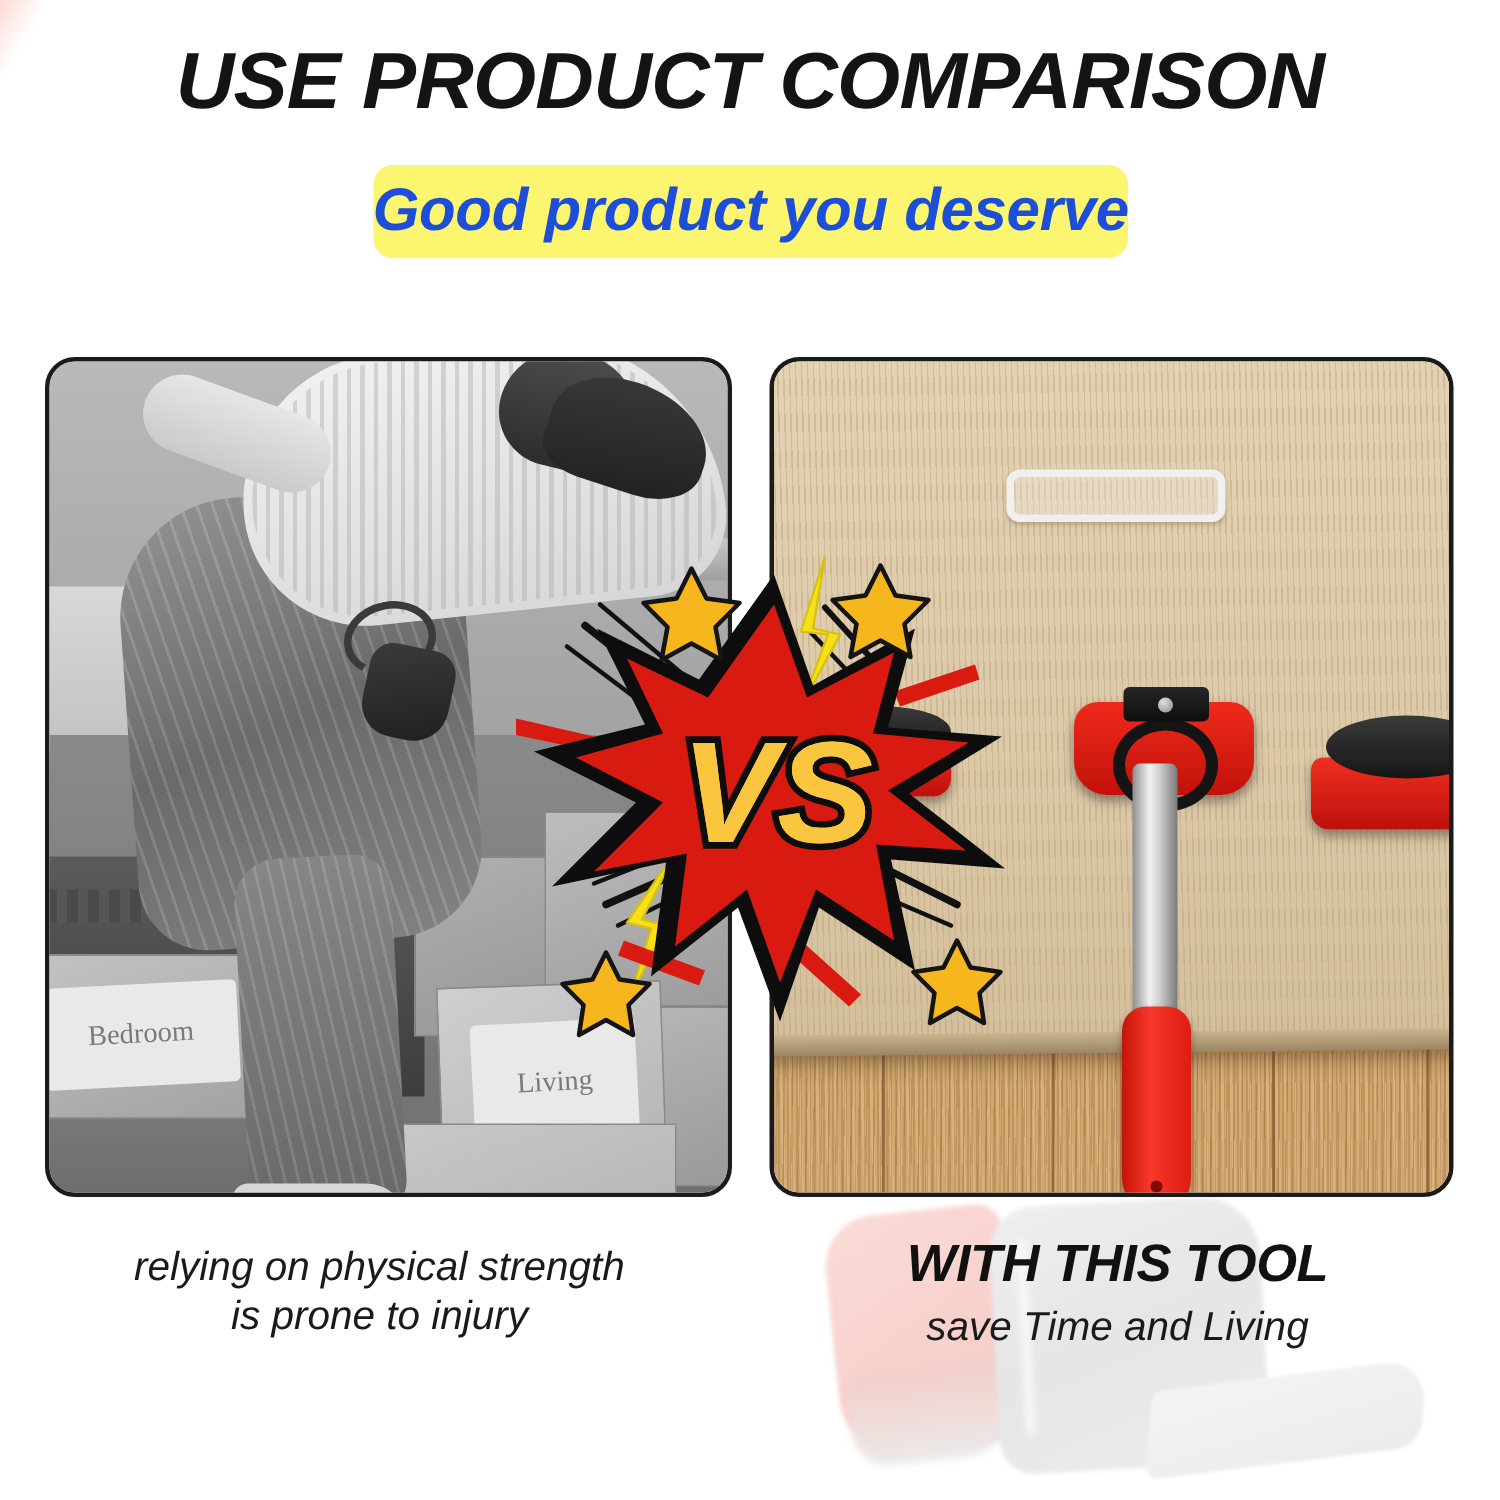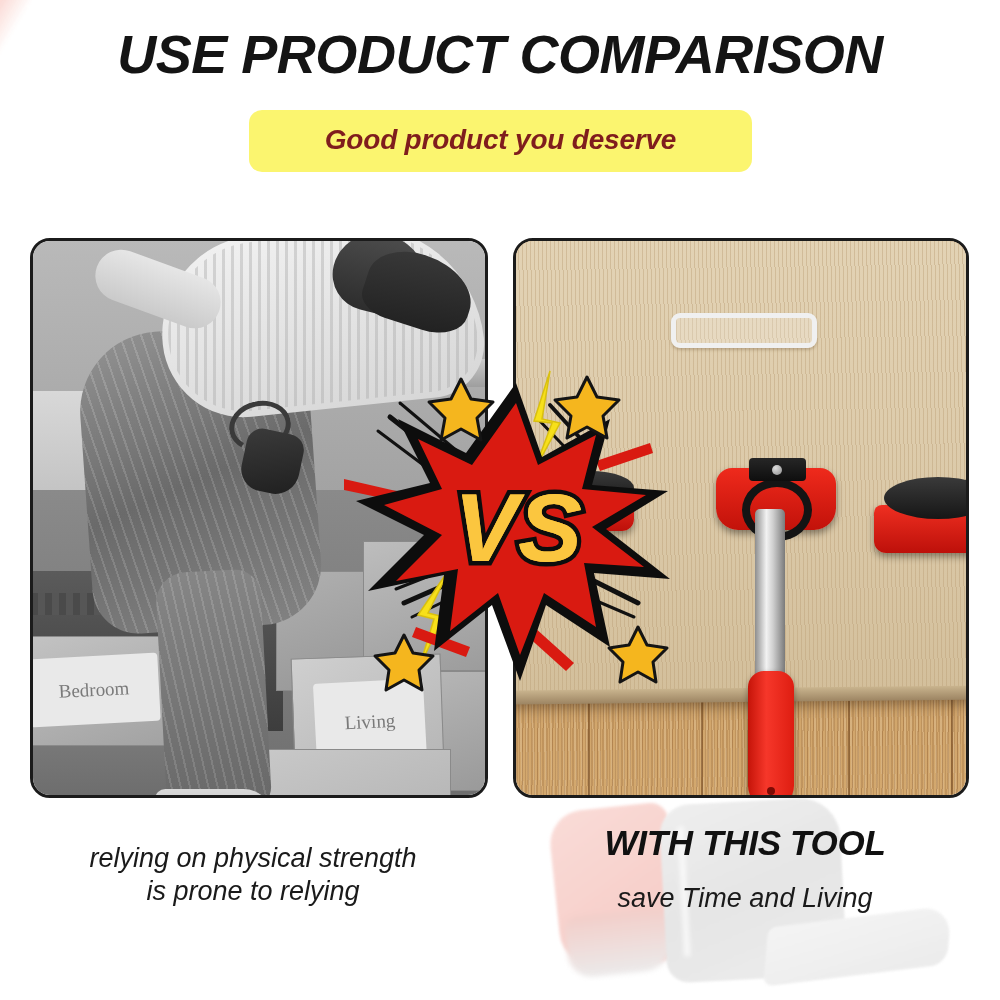--- a/index.html
+++ b/index.html
@@ -77,22 +77,22 @@
     transform:scaleX(1.02);
   }
   .subtitle-badge{
     position:absolute; left:249px; top:110px;
     width:503px; height:62px;
     background:#fbf56f;
     border-radius:13px;
     display:flex; align-items:center; justify-content:center;
   }
   .subtitle-text{
-    font-size:28px; font-weight:bold; font-style:italic;
-    color:#7f1d1d; letter-spacing:-0.2px; white-space:nowrap;
+    font-size:40px; font-weight:bold; font-style:italic;
+    color:#1d4ed8; letter-spacing:-0.2px; white-space:nowrap;
     transform:translateY(-1px);
   }
 
   
   .panel{
     position:absolute; top:238px; height:560px;
     border:3px solid #1b1b1b; border-radius:20px;
     overflow:hidden;
   }
   .panel-left{ left:30px; width:458px; }
@@ -234,21 +234,21 @@
   .vs-wrap{ position:absolute; left:338px; top:365px; width:360px; height:330px;
             pointer-events:none; }
 
   
   .cap{ position:absolute; text-align:center; }
   .cap-left{ left:18px; top:823px; width:470px; }
   .cap-right{ left:520px; top:823px; width:450px; }
   .cap-h{ font-size:35px; font-weight:bold; font-style:italic; color:#111;
           letter-spacing:-0.3px; white-space:nowrap; }
   .cap-s{ font-size:27px; font-style:italic; color:#1a1a1a; line-height:1.22;
-          margin-top:19px; }
+          margin-top:5px; }
 </style>
 </head>
 <body>
 
 <div class="wm-topleft"></div>
 
 <div class="wm-bottomright">
   <div class="wm-br-red"></div>
   <div class="wm-br-gray"></div>
   <div class="wm-br-plate"></div>
@@ -364,19 +364,19 @@
       <path d="M123 14 L133 34 L155 37 L139 53 L143 75 L123 64 L103 75 L107 53 L91 37 L113 34 Z"></path>
       <path d="M249 12 L259 32 L281 35 L265 51 L269 73 L249 62 L229 73 L233 51 L217 35 L239 32 Z"></path>
       <path d="M66 270 L75 288 L95 291 L81 305 L84 325 L66 315 L48 325 L51 305 L37 291 L57 288 Z"></path>
       <path d="M300 262 L309 280 L329 283 L315 297 L318 317 L300 307 L282 317 L285 297 L271 283 L291 280 Z"></path>
     </g>
   </svg>
 </div>
 
 <div class="cap cap-left">
   <div class="cap-s">relying on physical strength</div>
-  <div class="cap-s" style="margin-top:0">is prone to relying</div>
+  <div class="cap-s" style="margin-top:0">is prone to injury</div>
 </div>
 
 <div class="cap cap-right">
   <div class="cap-h">WITH THIS TOOL</div>
   <div class="cap-s">save Time and Living</div>
 </div>
 
 </body></html>

